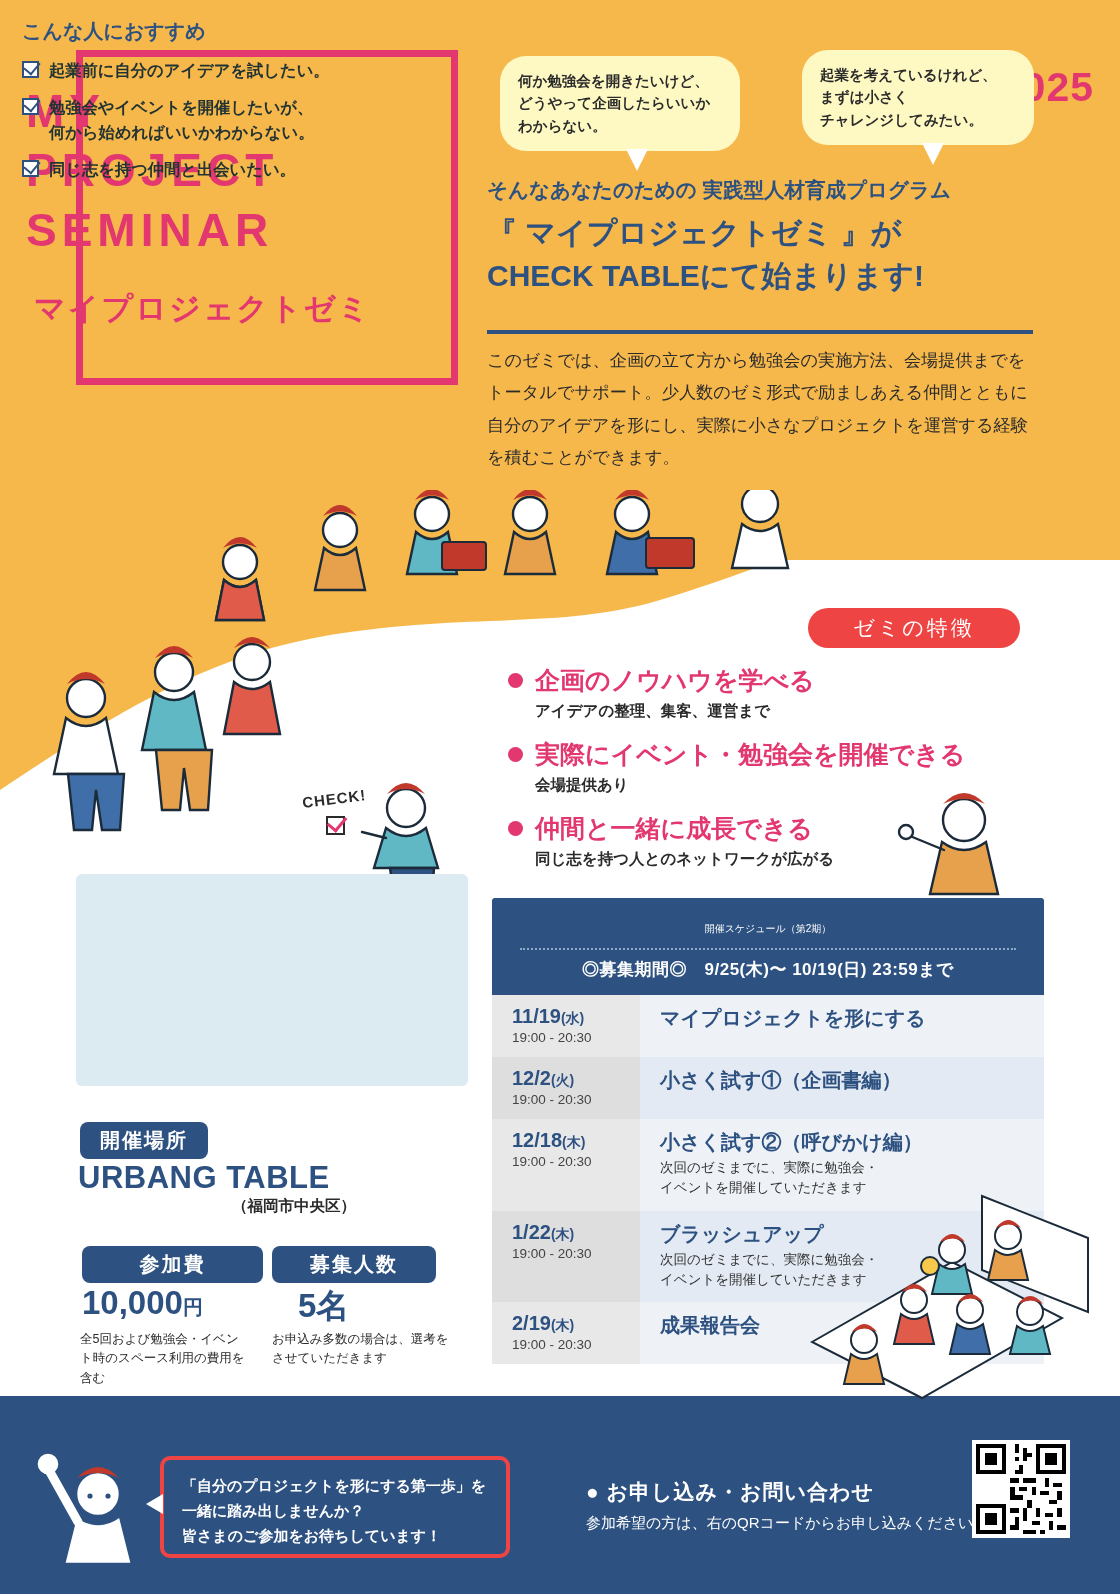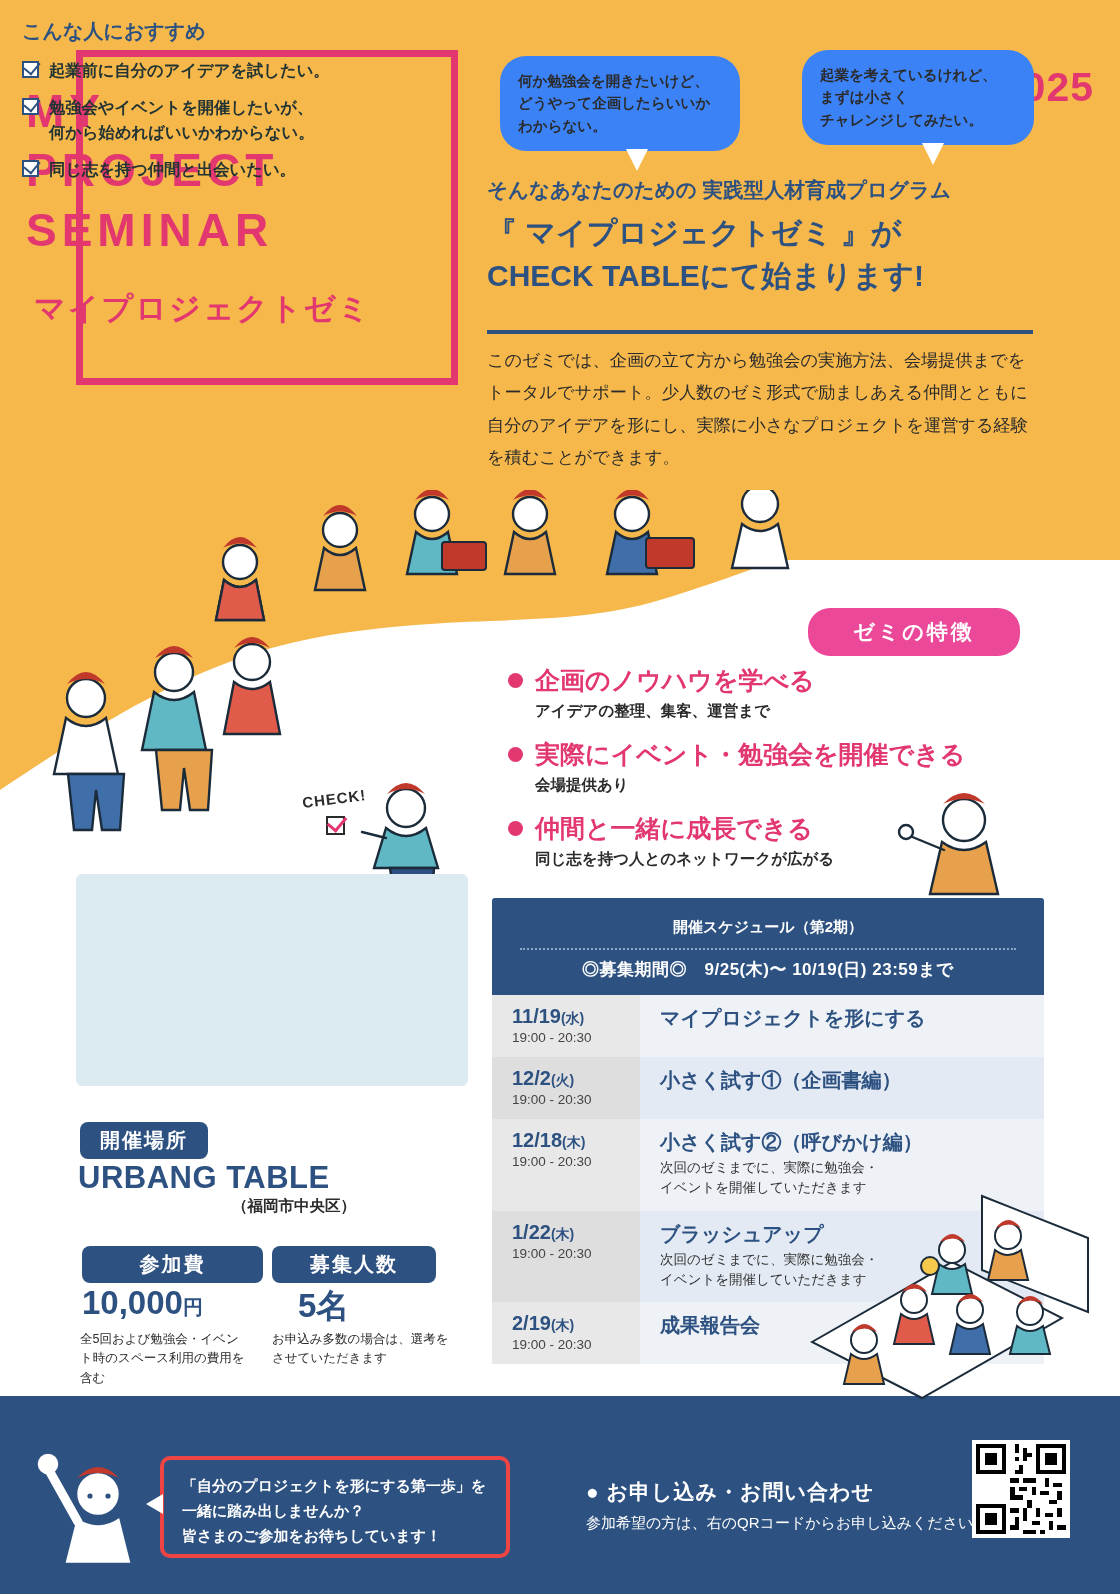--- a/index.html
+++ b/index.html
@@ -44,21 +44,21 @@
     font-size:31px; font-weight:bold; color:#e2376f; letter-spacing:2px;
   }
   .recruit {
     position:absolute; left:78px; top:398px;
     font-size:49px; font-weight:bold; color:#e2376f; letter-spacing:7px;
     -webkit-text-stroke:1px #e2376f;
   }
 
   
   .bubble {
-    position:absolute; background:#3b82f6; border-radius:26px;
+    position:absolute; background:#fef9c3; border-radius:26px;
     padding:14px 18px; font-size:14.5px; line-height:1.55; color:#2b2b2b; font-weight:bold;
   }
   .bubble:after {
     content:""; position:absolute; width:0; height:0;
     border-left:11px solid transparent; border-right:11px solid transparent;
     border-top:22px solid #fff;
   }
   .bubble-1 { left:500px; top:56px; width:240px; }
   .bubble-1:after { left:126px; bottom:-20px; }
   .bubble-2 { left:802px; top:50px; width:232px; }
@@ -76,23 +76,23 @@
   .lead-rule {
     position:absolute; left:487px; top:330px; width:546px; height:4px; background:#2d5180;
   }
   .lead-body {
     position:absolute; left:487px; top:344px; width:556px;
     font-size:17.2px; line-height:1.88; color:#2b2b2b;
   }
 
   
   .feature-tab {
-    position:absolute; left:808px; top:608px; width:212px; height:48px;
-    background:#ec4899; border-radius:22px;
-    color:#fff; font-size:21px; font-weight:bold; letter-spacing:3px;
+    position:absolute; left:808px; top:608px; width:212px; height:40px;
+    background:#ef4444; border-radius:22px;
+    color:#fff; font-size:21px; font-weight:normal; letter-spacing:3px;
     display:flex; align-items:center; justify-content:center;
   }
   .features { position:absolute; left:508px; top:648px; width:530px;margin-top:16px; }
   .feat-row { margin-bottom:16px; }
   .feat-head { font-size:25px; font-weight:bold; color:#e2376f; display:flex; align-items:flex-start; }
   .feat-dot { width:15px; height:15px; border-radius:50%; background:#e2376f; margin-right:12px; margin-top:9px; flex:none; }
   .feat-sub { font-size:15.5px; color:#2b2b2b; margin-left:27px; margin-top:4px; font-weight:bold; }
 
   
   .rec-box {
@@ -126,21 +126,21 @@
   .fee-val { position:absolute; left:82px; top:1284px; width:160px; font-size:33px; font-weight:bold; color:#2d5180; }
   .fee-val small { font-size:20px; }
   .cap-val { position:absolute; left:298px; top:1284px; font-size:33px; font-weight:bold; color:#2d5180; }
   .fee-note { position:absolute; left:80px; top:1330px; width:166px; font-size:12.5px; line-height:1.55; color:#2b2b2b; }
   .cap-note { position:absolute; left:272px; top:1330px; width:178px; font-size:12.5px; line-height:1.55; color:#2b2b2b; }
 
   
   .sched { position:absolute; left:492px; top:898px; width:552px; }
   .sched-head { background:#2d5180; color:#fff; padding:12px 0 14px; text-align:center; border-radius:3px 3px 0 0; }
   .sched-title { font-size:24px; font-weight:bold; letter-spacing:1px; }
-  .sched-title span { font-size:15px; font-weight:bold; letter-spacing:0;text-align:right; }
+  .sched-title span { font-size:10px; font-weight:normal; letter-spacing:0;text-align:right; }
   .sched-dots { border-top:2px dotted #8fa9c9; margin:10px 28px 8px; }
   .sched-period { font-size:17px; font-weight:bold; letter-spacing:0.5px; }
   table.sched-table { width:100%; border-collapse:collapse; }
   table.sched-table td { vertical-align:top; padding:10px 0 12px; }
   .td-date { width:148px; background:#e8e8e8; padding-left:20px !important; }
   .td-desc { background:#eef2f7; padding-left:20px !important; padding-right:14px !important; }
   tr.alt .td-date { background:#dedede; }
   tr.alt .td-desc { background:#e3eaf3; }
   .d-main { font-size:20px; font-weight:bold; color:#2d5180; }
   .d-main .sm { font-size:14px; }

